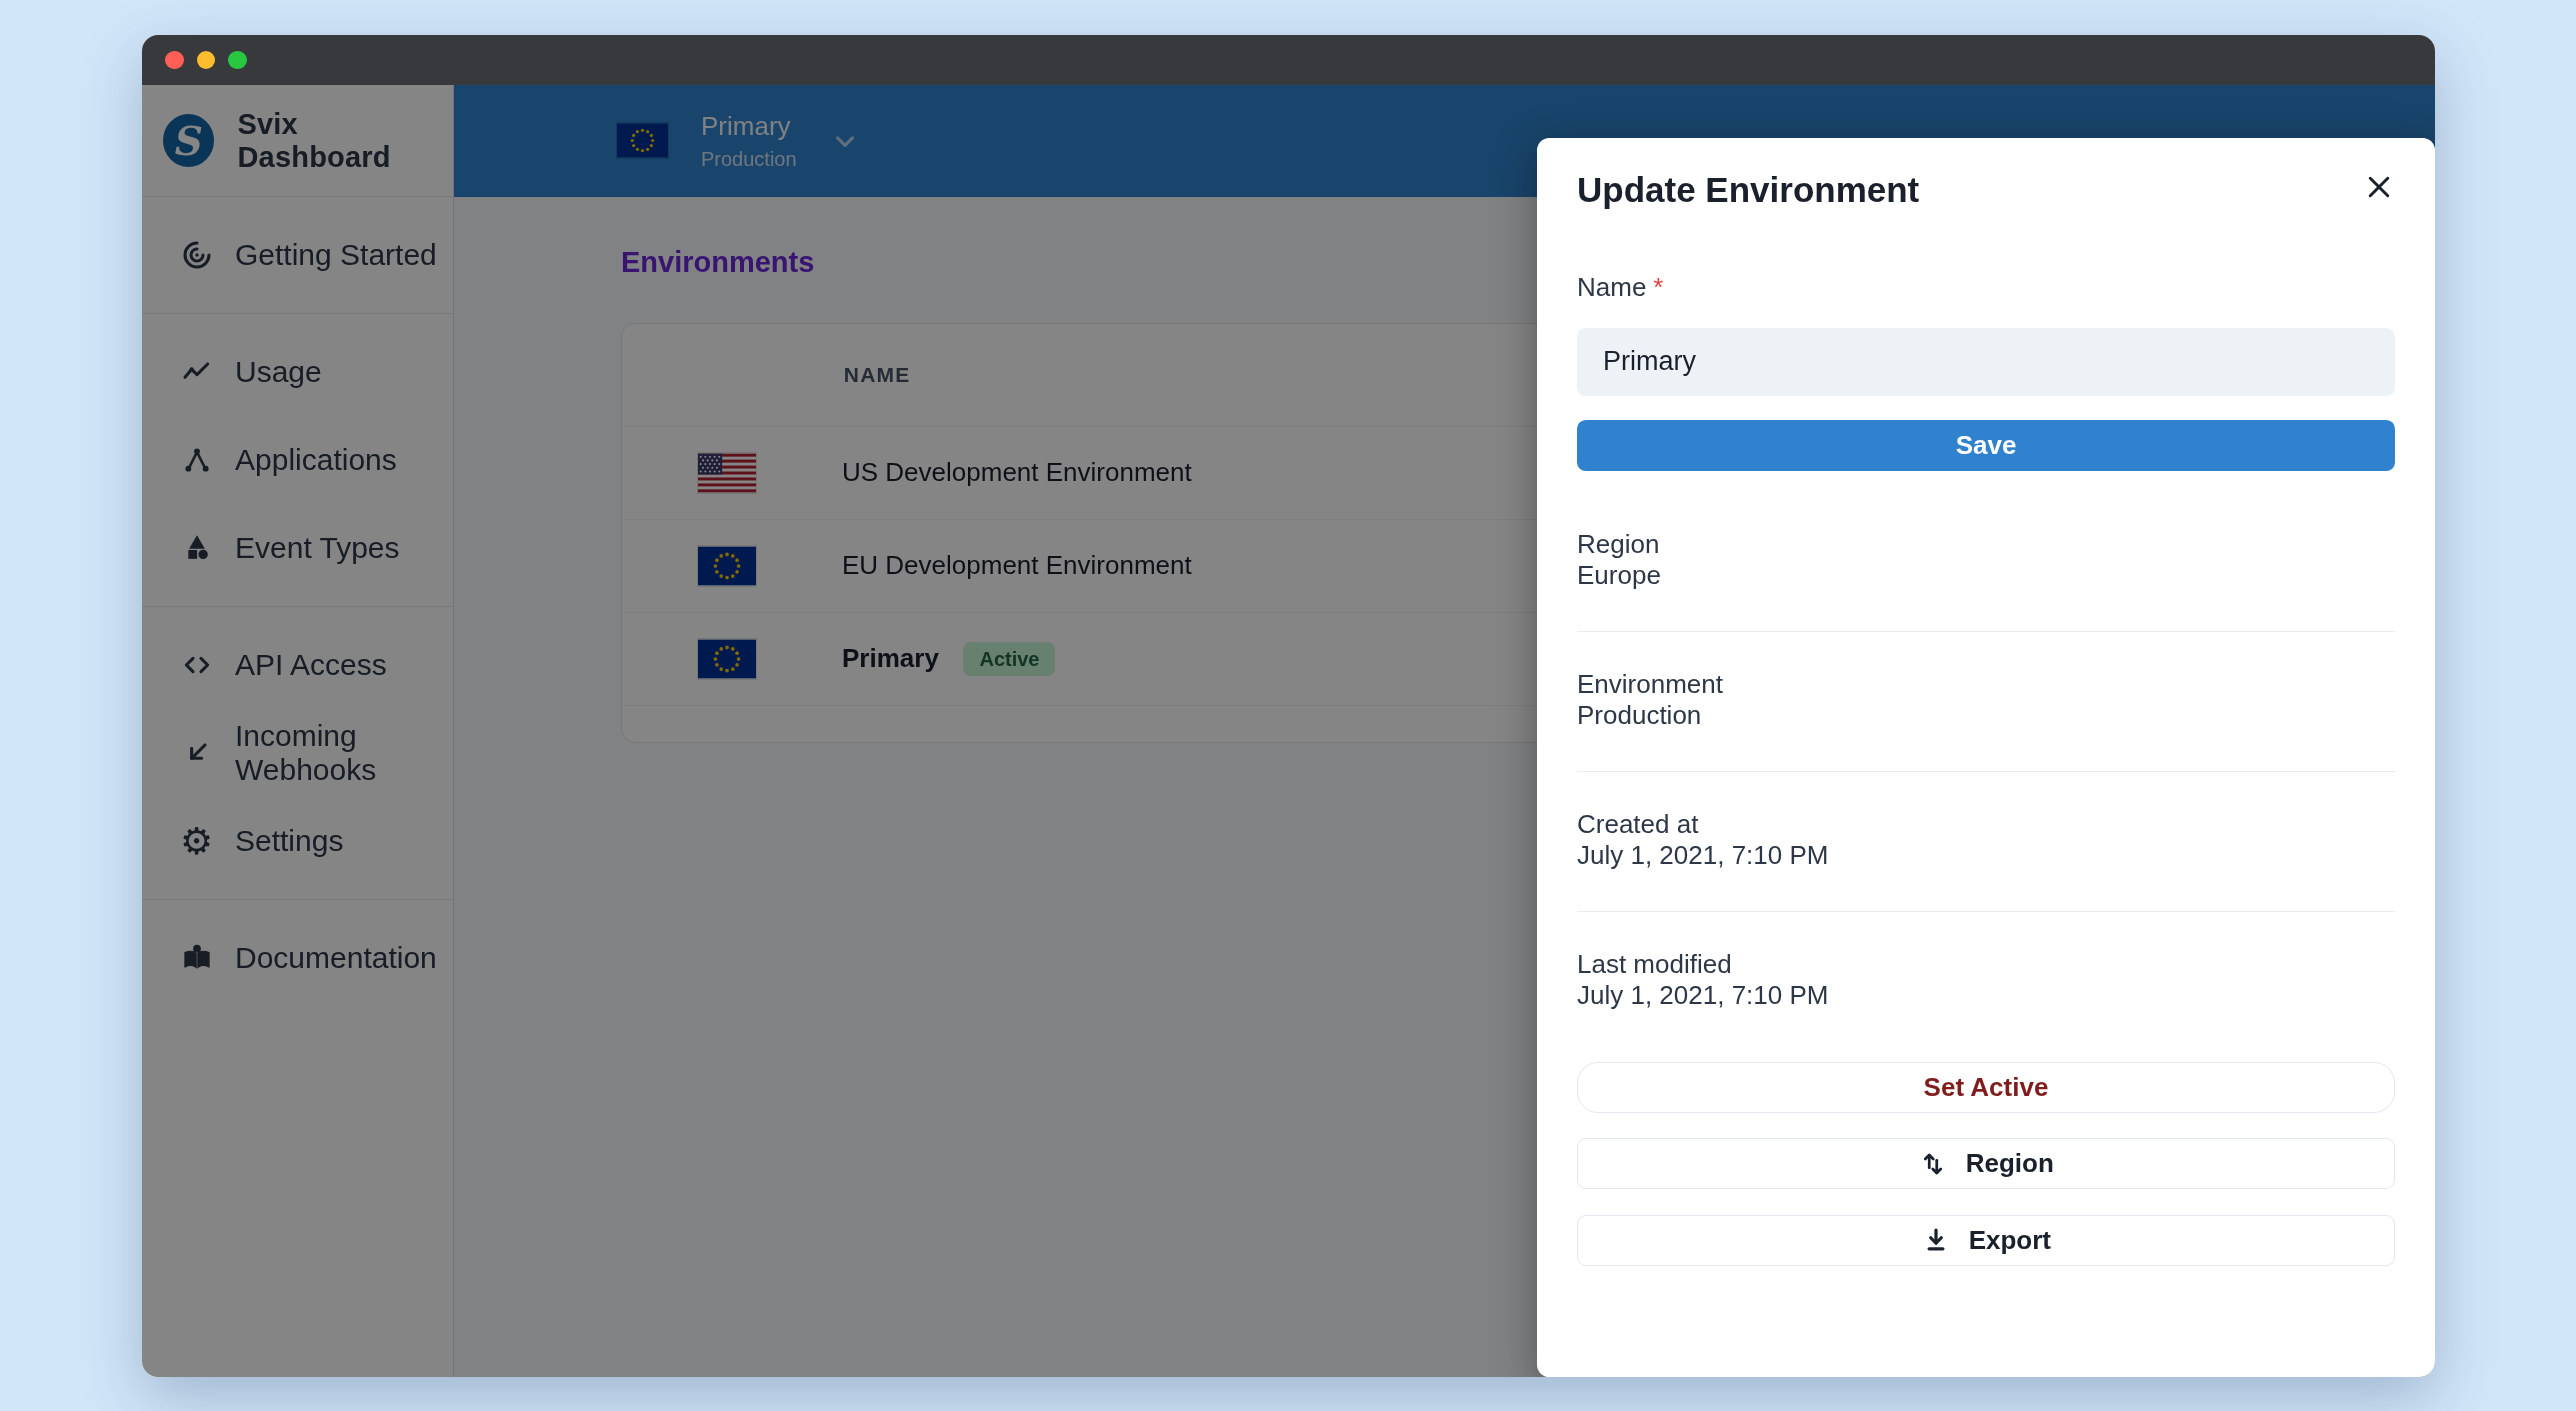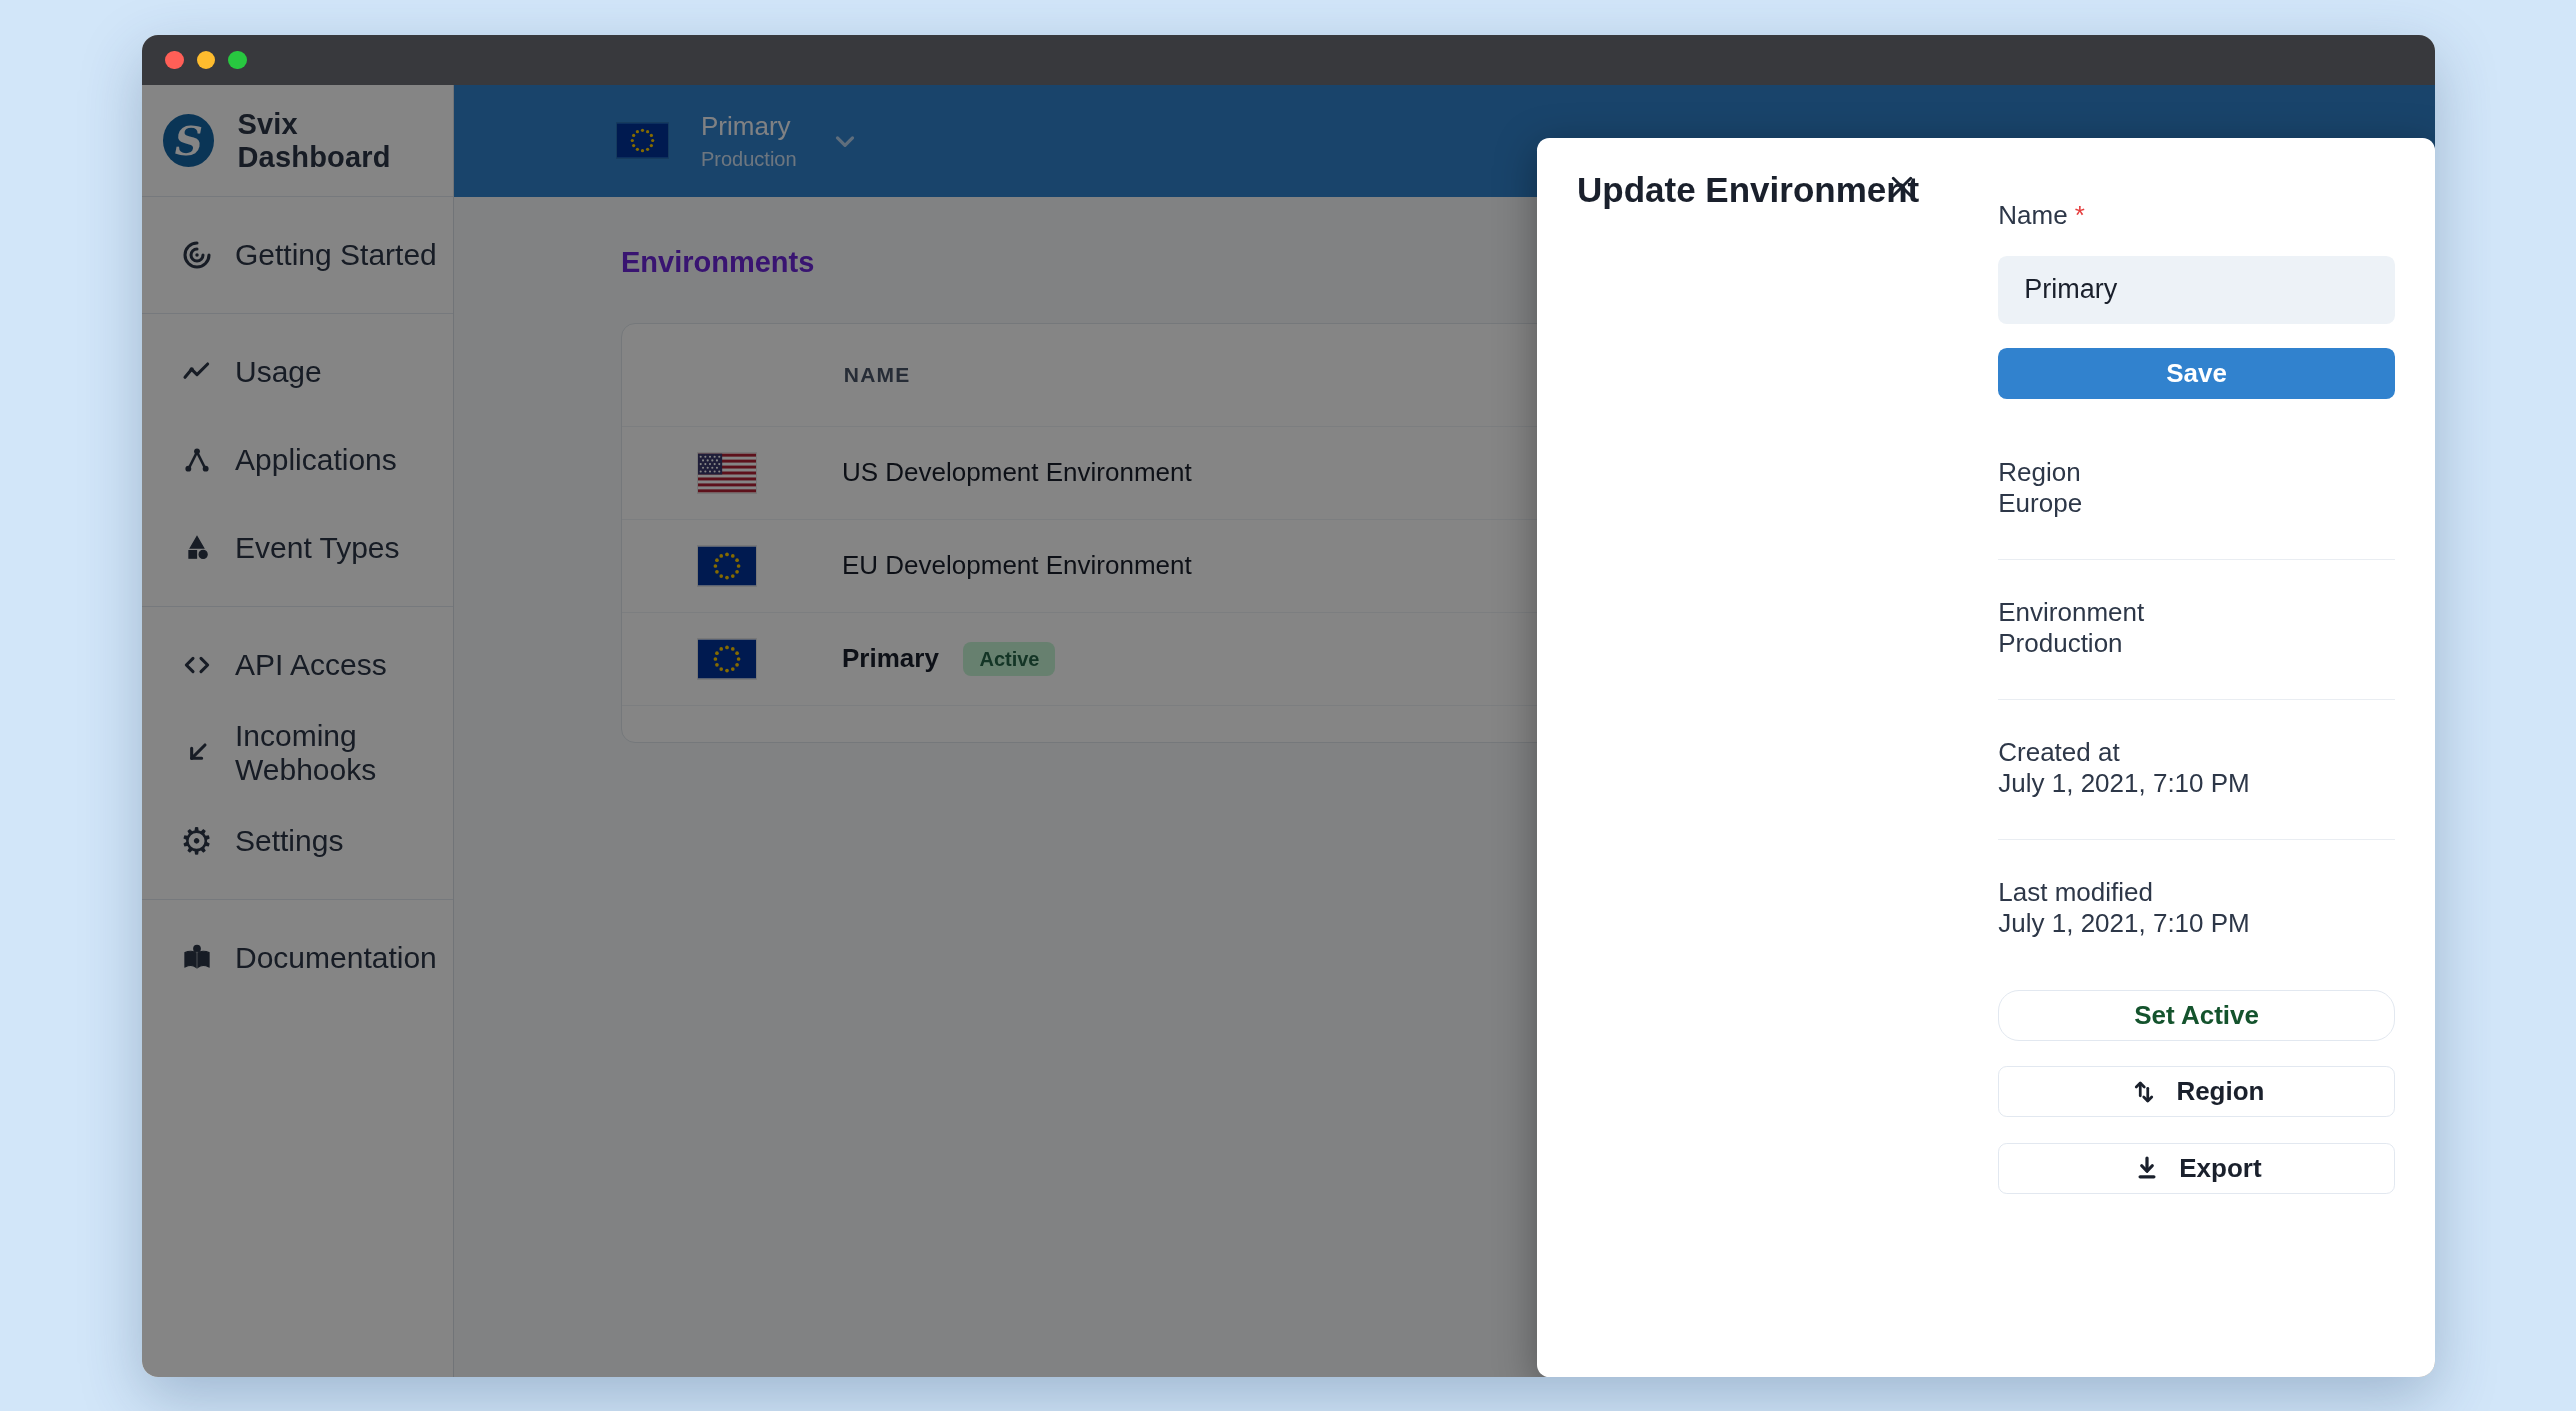--- a/index.html
+++ b/index.html
@@ -100,21 +100,21 @@
   }
   td.cell-id { font-family: "DejaVu Sans Mono", monospace; font-size: 24.6px; color: #2d3748; white-space: nowrap; overflow: hidden; }
   .table-footer { height: 37px; border-top: 1.8px solid #edf1f6; }
 
   
   .backdrop { position: absolute; inset: 0; background: rgba(0,0,0,.48); z-index: 50; }
   .modal {
     position: absolute; top: 53px; right: 0; bottom: 0; width: 898px;
     background: #ffffff; border-radius: 12.3px; z-index: 60;
     box-shadow: 0 10.5px 42px rgba(0,0,0,.35);
-    display: flex; flex-direction: row; overflow: hidden;
+    display: flex; flex-direction: column; overflow: hidden;
   }
   .modal-header { position: relative; padding: 32px 39px 0 40px; }
   .modal-title { font-size: 35px; font-weight: 700; color: #1a202c; }
   .modal-close {
     position: absolute; top: 24.6px; right: 32px; width: 49px; height: 49px;
     display: flex; align-items: center; justify-content: center;
     cursor: pointer; border-radius: 7px; background: transparent; border: none;
   }
   .modal-body { padding: 0 40px; flex: 1; }
 
@@ -134,21 +134,21 @@
   }
   .btn-save { margin-top: 24.6px; background: #3182ce; color: #ffffff; font-weight: 600; }
 
   .info-fields { margin-top: 21px; }
   .info-field { padding: 37px 0 40px 0; }
   .info-field + .info-field { border-top: 1.8px solid #e9edf2; }
   .info-value { font-size: 26px; color: #2d3748; }
 
   .actions { margin-top: 10.5px; display: flex; flex-direction: column; gap: 25.5px; }
   .btn-outline { background: #ffffff; border: 1.8px solid #e2e8f0; color: #1a202c; font-weight: 600; }
-  .btn-outline:disabled, .btn-outline.disabled { color: #14532d; cursor: default; border-radius: 21px; }
+  .btn-outline:disabled, .btn-outline.disabled { color: #7f1d1d; cursor: default; border-radius: 21px; }
 </style>
 </head>
 <body>
 
 <svg width="0" height="0" style="position:absolute">
   <defs>
     <g id="flag-eu-art">
       <rect width="30" height="20" fill="#003399"></rect>
       <g fill="#ffcc00">
         <circle cx="15" cy="4" r="0.95"></circle>

